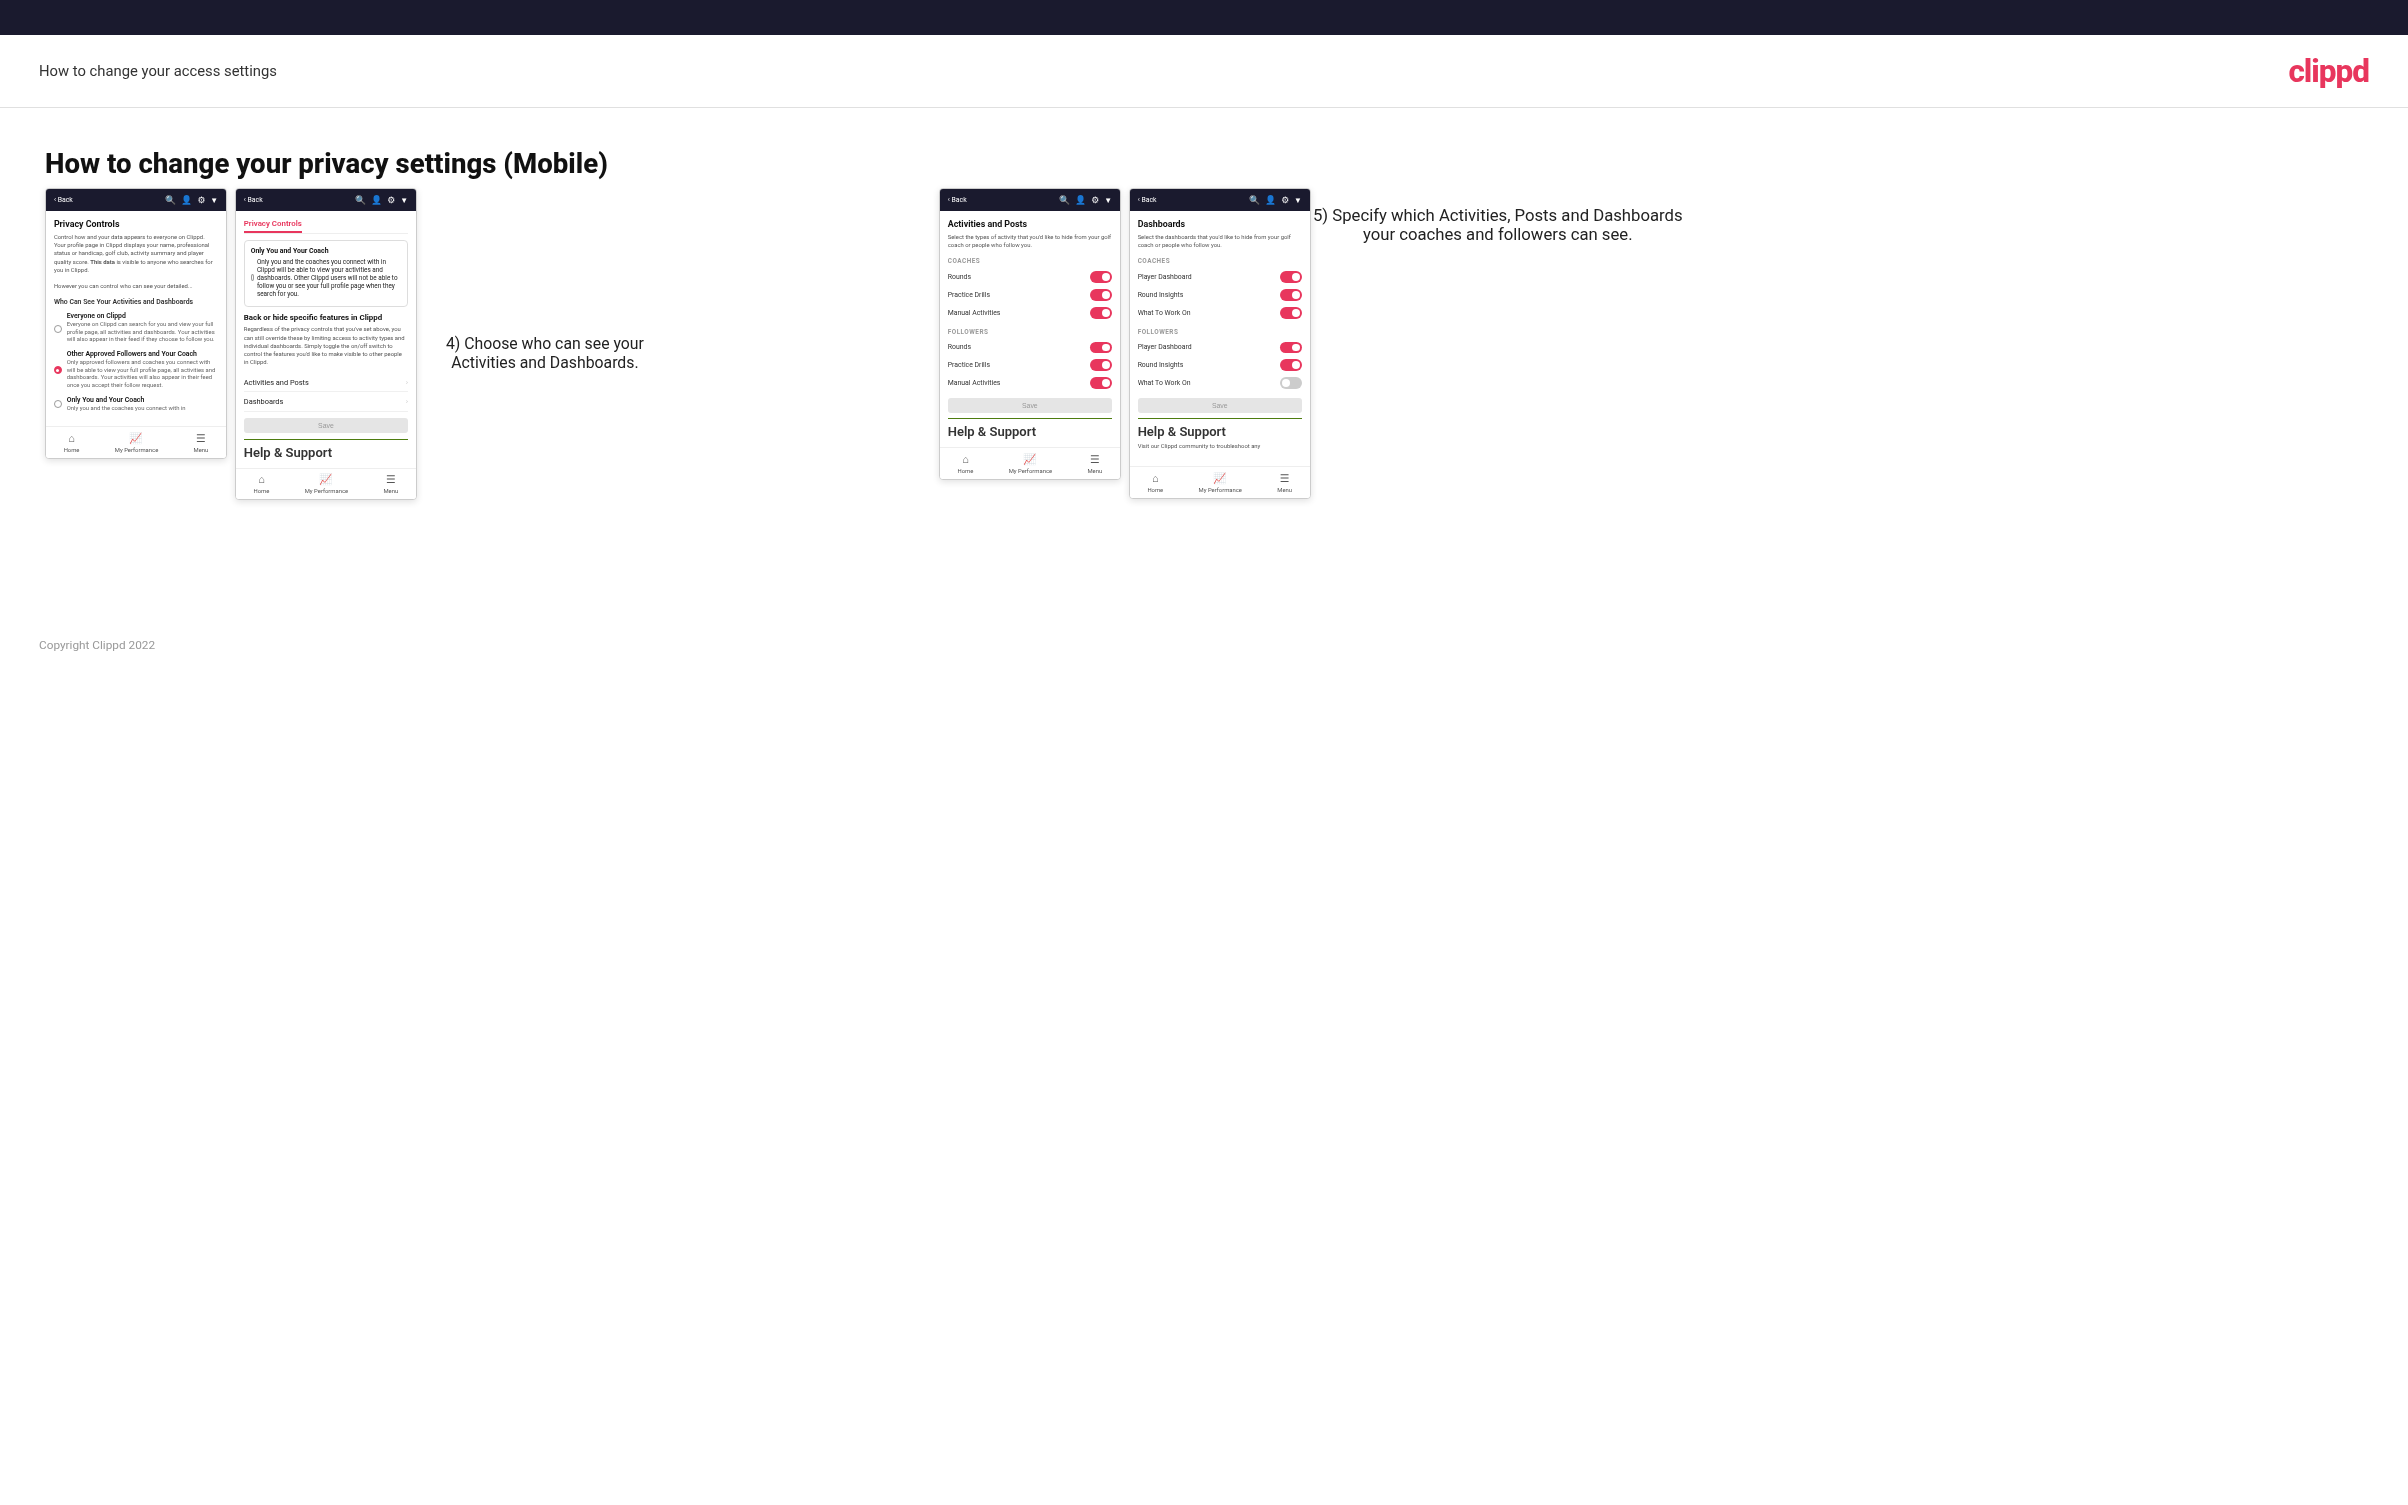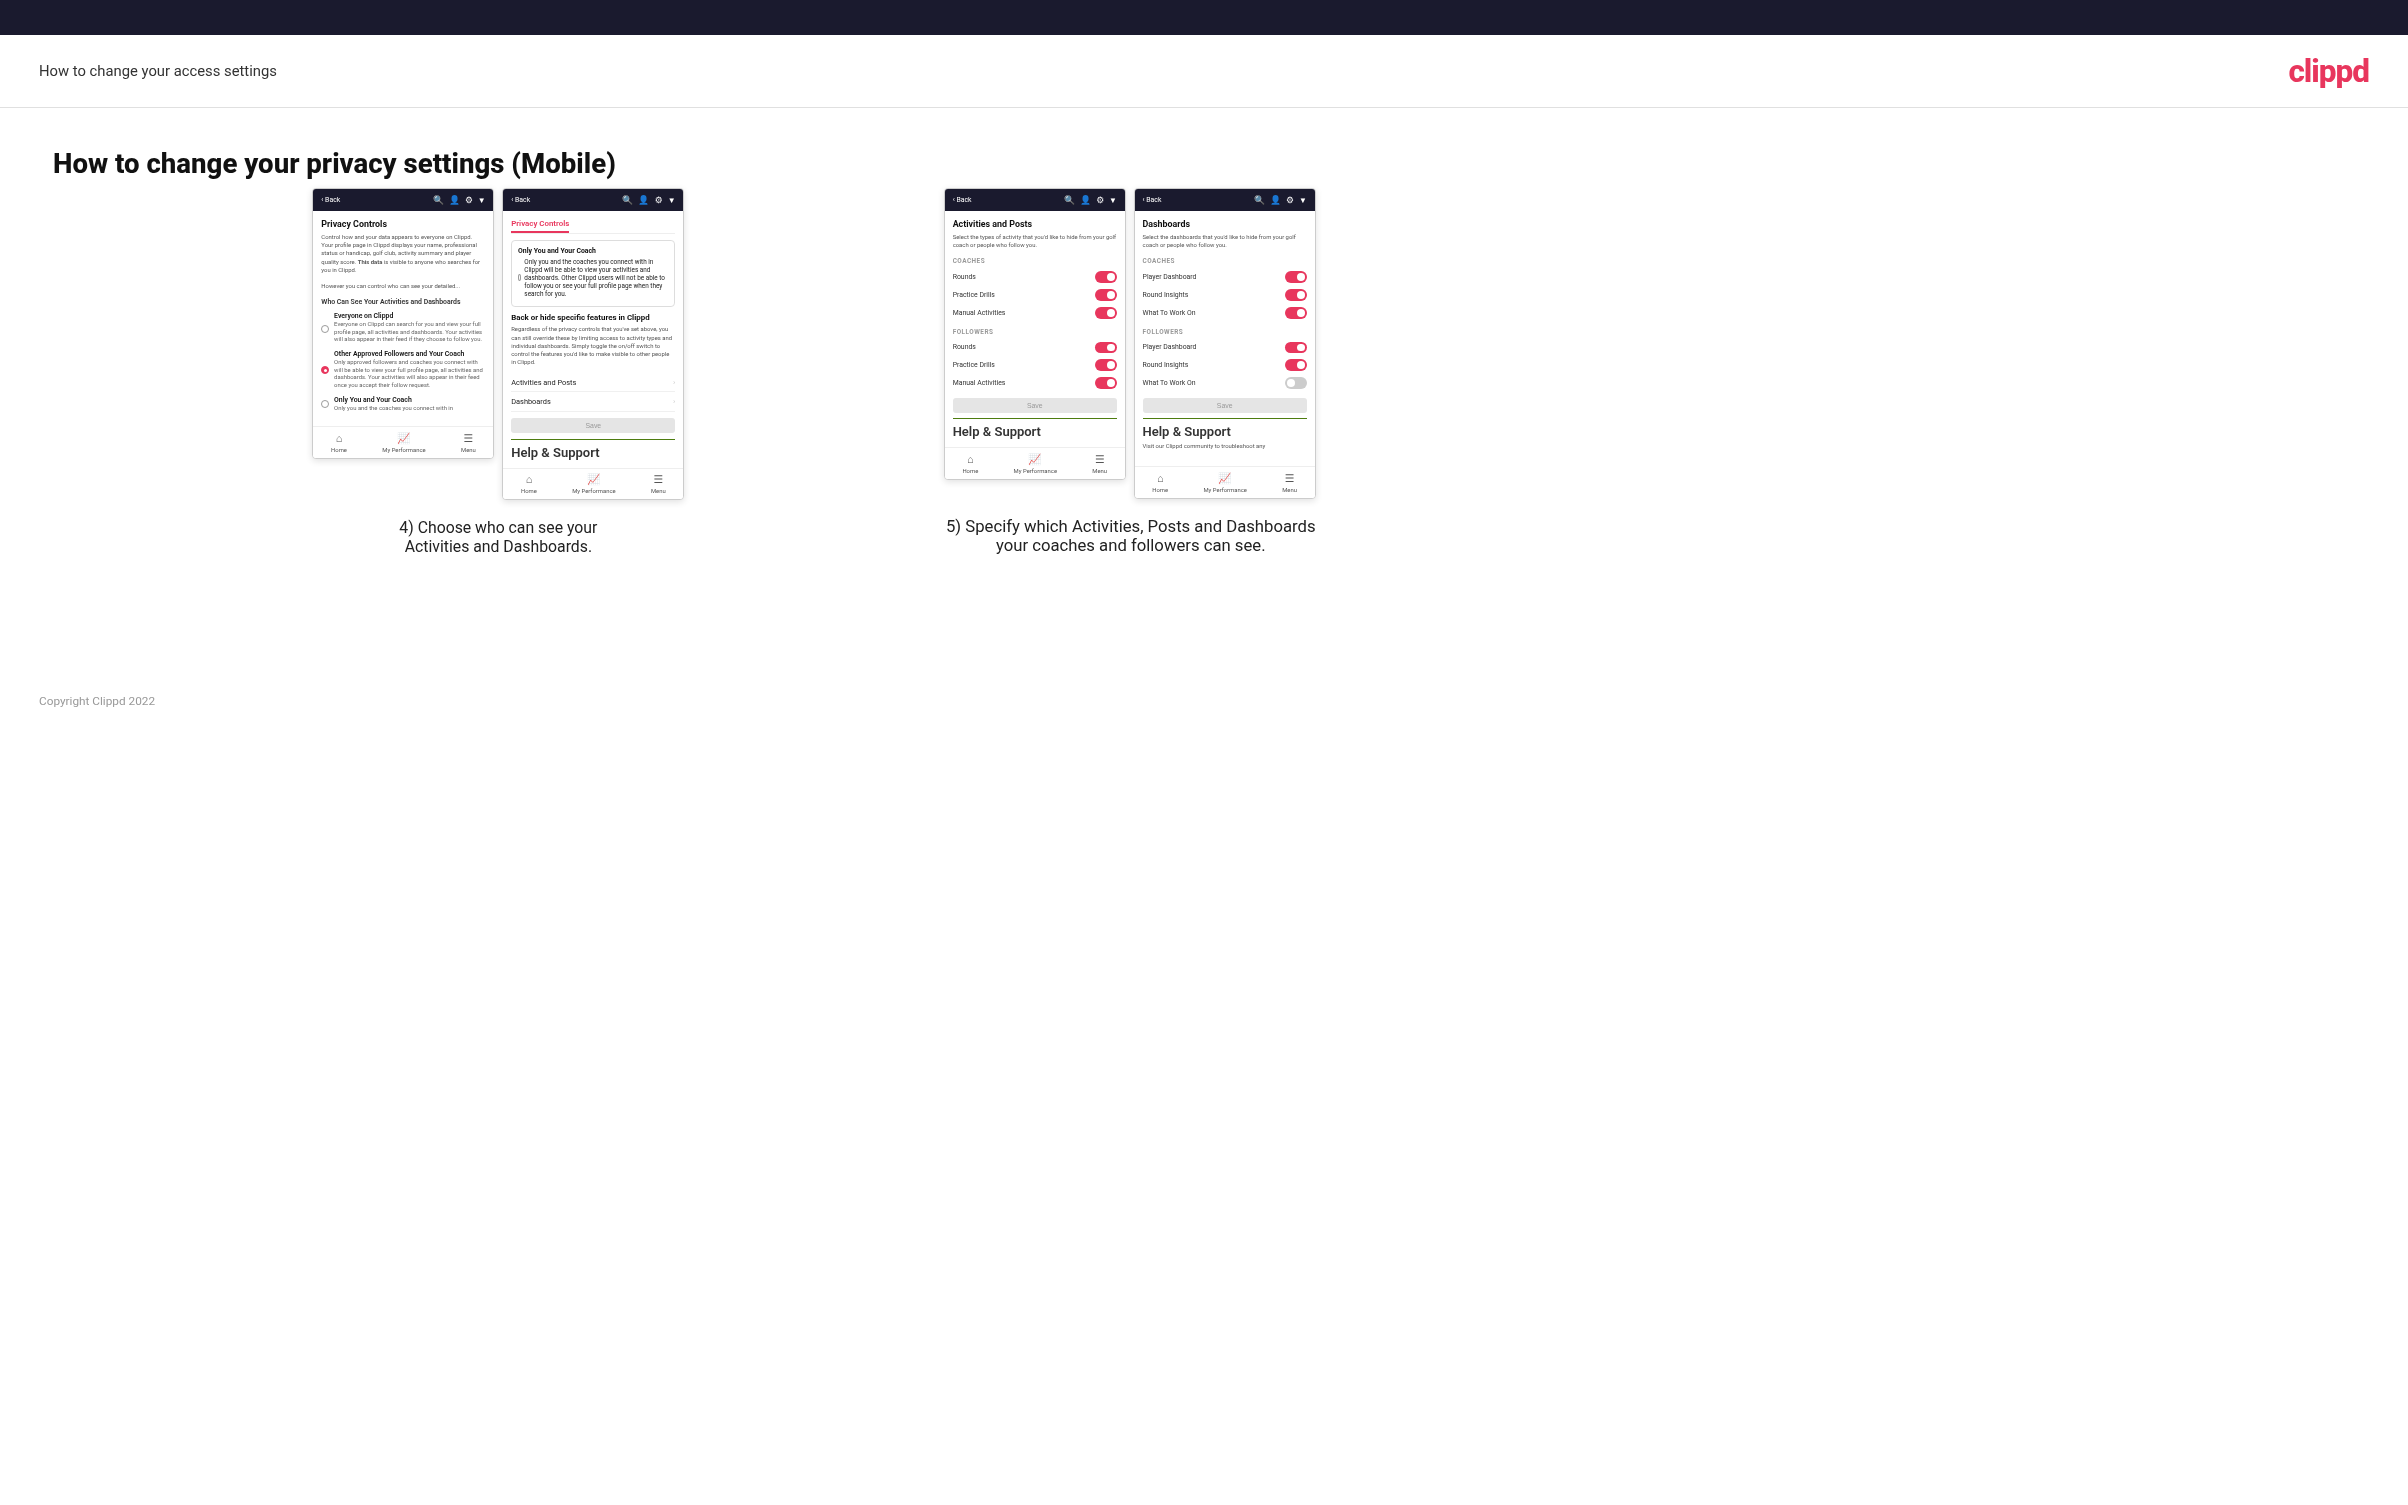--- a/index.html
+++ b/index.html
@@ -33,22 +33,21 @@
     .logo {
       font-size: 31.5px;
       font-weight: 800;
       color: #e8365d;
       letter-spacing: -1px;
       margin-left: 40px;
     }
 
     
     .main {
-      padding: 39px 39px 59px 27px;
-      margin-left: 26px;
+      padding: 39px 39px 59px 45px;
     }
     .page-title {
       font-size: 27.6px;
       font-weight: 800;
       color: #111;
       margin-bottom: 7.9px;
     }
     .page-subtitle {
       font-size: 17.7px;
       font-weight: 400;
@@ -59,21 +58,21 @@
     
     .mockups-row {
       display: flex;
       gap: 0px;
       align-items: flex-start;
       justify-content: space-between;
     }
 
     .mockup-group {
       display: flex;
-      flex-direction: column;
+      flex-direction: row;
       align-items: center;
       flex: 1;
     }
 
     .mockup-screens {
       display: flex;
       gap: 0px;
       align-items: flex-start;
     }
 

